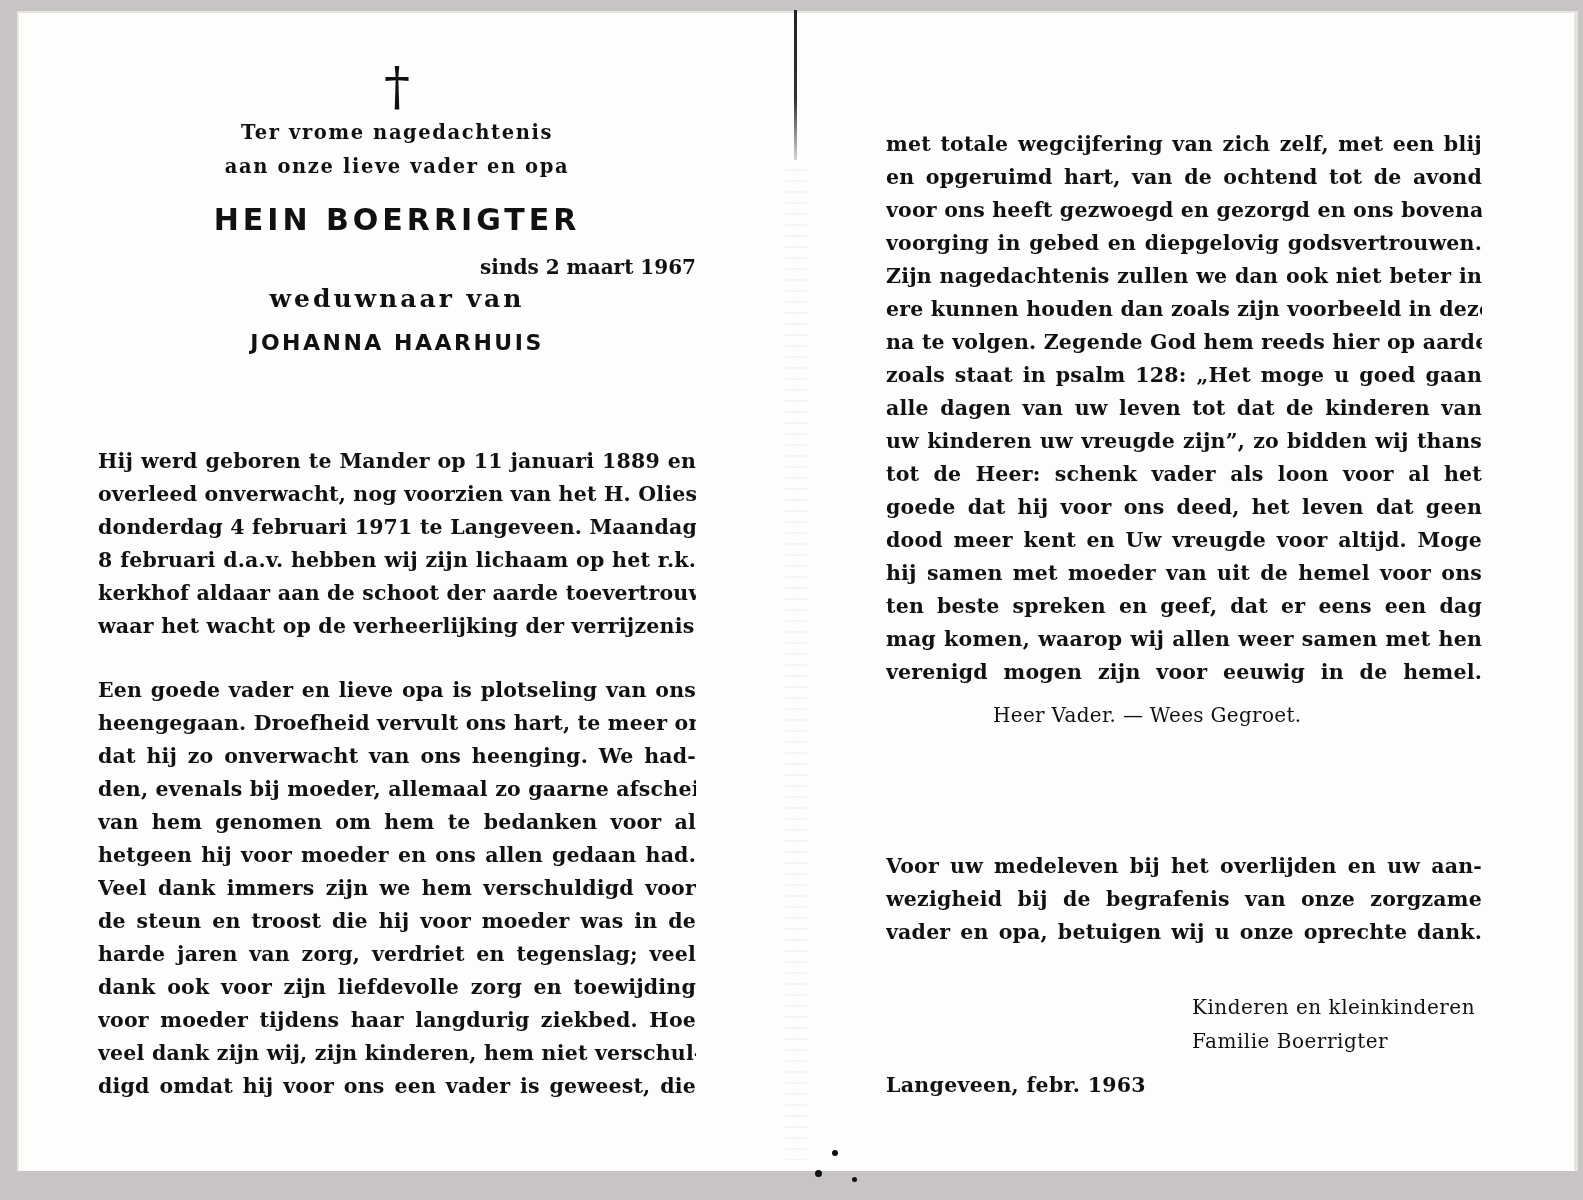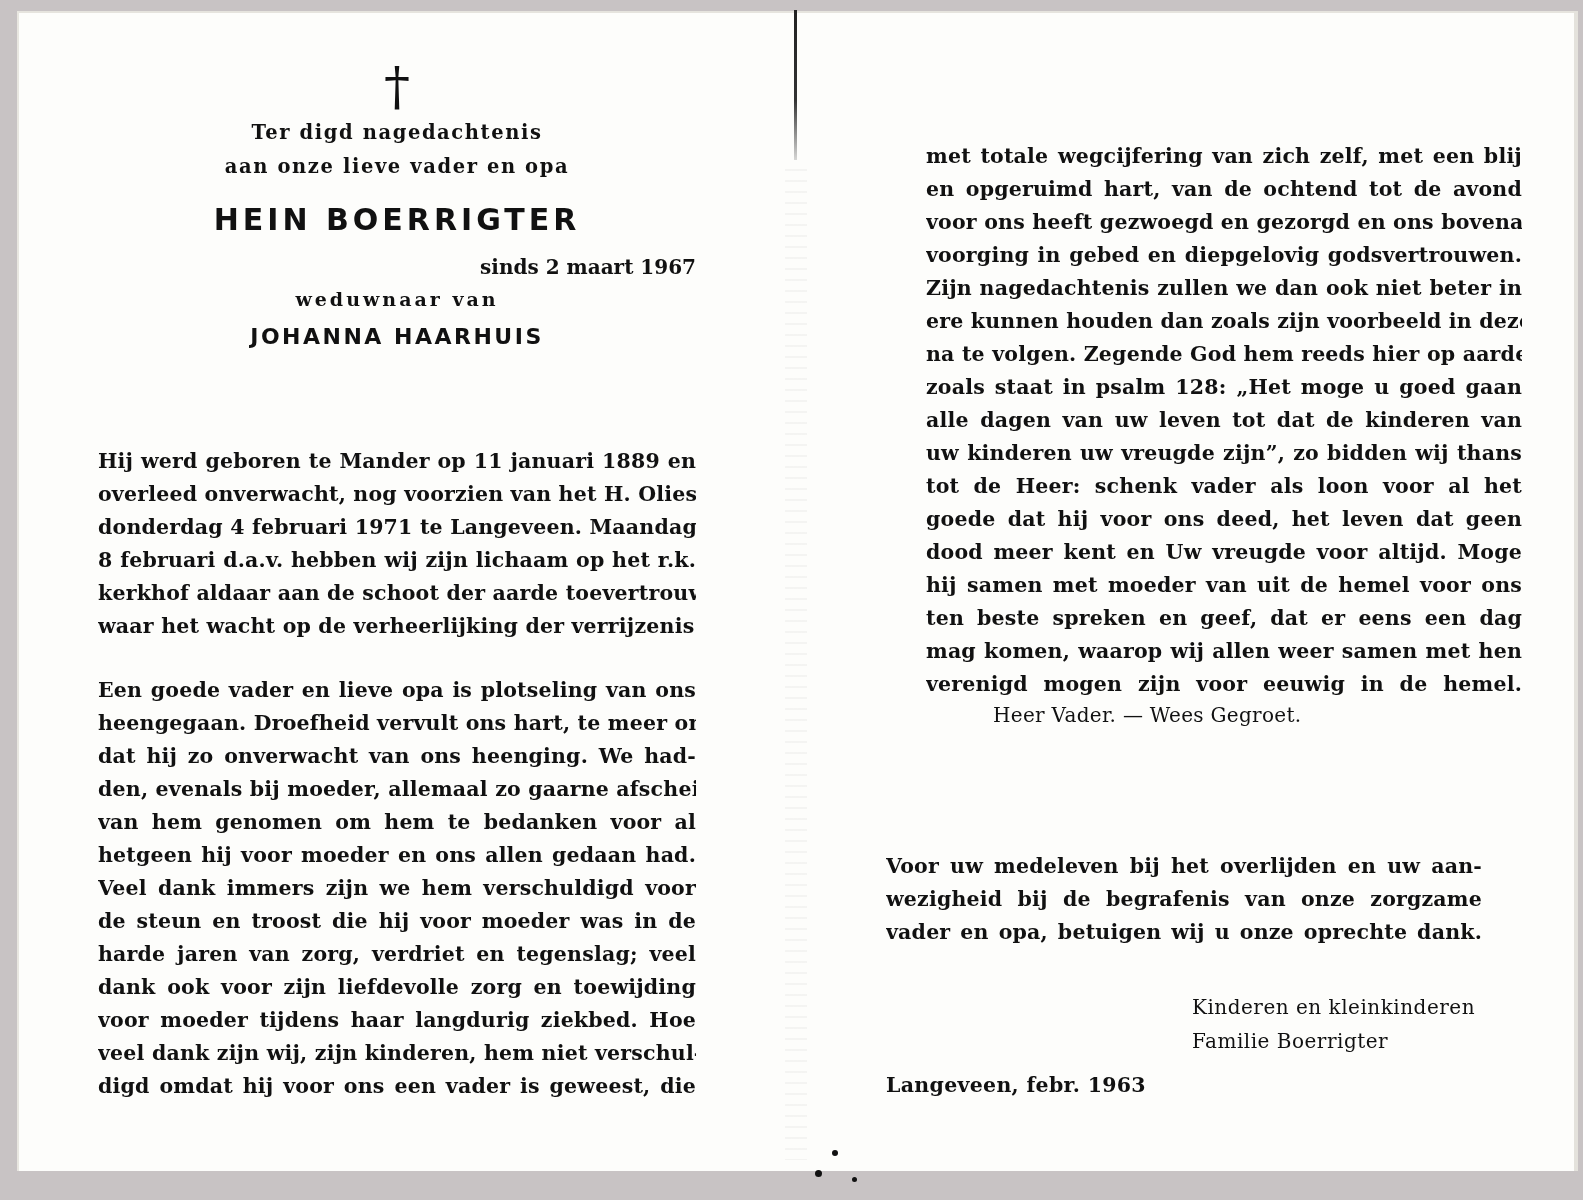--- a/index.html
+++ b/index.html
@@ -47,45 +47,45 @@
     }
     .name-big {
       font-family: "DejaVu Sans", "Liberation Sans", sans-serif;
       font-weight: bold; font-size: 30px; letter-spacing: 4px;
       text-align: center; margin-top: 12px; line-height: 48px;
     }
     .since {
       font-size: 20px; line-height: 34px; font-weight: bold; text-align: right; margin-top: 6px;
     }
     .widower {
-      font-size: 19px; letter-spacing: 3px; line-height: 30px; font-weight: bold; text-align: center;
+      font-size: 25px; letter-spacing: 3px; line-height: 30px; font-weight: bold; text-align: center;
     }
     .name-small {
       font-family: "DejaVu Sans", "Liberation Sans", sans-serif;
       font-weight: bold; font-size: 22px; letter-spacing: 2.5px;
-      text-align: center; line-height: 42px; margin-top: 2px;
+      text-align: center; line-height: 42px; margin-top: 8px;
     }
 
     .para {
       font-size: 20.5px; line-height: 33px; font-weight: bold;
       letter-spacing: 0.2px;
     }
     .line {
       display: block;
       text-align: justify;
       text-align-last: justify;
       white-space: nowrap;
       overflow: hidden;
       height: 33px;
     }
 
     .p1 { position: absolute; left: 0; top: 350px; width: 598px; margin-top: 37px; }
     .p2 { position: absolute; left: 0; top: 616px; width: 598px; }
 
-    .r1 { position: absolute; left: 0; top: 12px; width: 596px; margin-left: 40px; }
+    .r1 { position: absolute; left: 0; top: 0; width: 596px; }
     .prayers {
       position: absolute; left: 107px; top: 575px; width: 400px;
       font-family: "DejaVu Serif", "Liberation Serif", serif;
     }
     .prayer-line { font-size: 20px; line-height: 24px; font-weight: normal; letter-spacing: 0.3px; }
     .rip-line { font-size: 22px; line-height: 26px; font-weight: normal; letter-spacing: 0.5px; }
     .r2 { position: absolute; left: 0; top: 722px; width: 596px; }
     .sign {
       position: absolute; left: 306px; top: 862px; width: 320px;
       font-size: 20px; line-height: 34px; font-weight: normal; letter-spacing: 0.5px;
@@ -100,21 +100,21 @@
 
 <div class="card"></div>
 <div class="fold"></div>
 <div class="fold-speckle"></div>
 <div class="dot" style="left:832px;top:1150px;width:6px;height:6px;"></div>
 <div class="dot" style="left:815px;top:1170px;width:7px;height:7px;"></div>
 <div class="dot" style="left:852px;top:1177px;width:5px;height:5px;"></div>
 
 <div class="page left-page">
   <span class="cross">†</span>
-  <div class="intro" style="margin-top:2px;">Ter digd nagedachtenis</div>
+  <div class="intro" style="margin-top:2px;">Ter vrome nagedachtenis</div>
   <div class="intro">aan onze lieve vader en opa</div>
   <div class="name-big">HEIN BOERRIGTER</div>
   <div class="since">sinds 2 maart 1967</div>
   <div class="widower">weduwnaar van</div>
   <div class="name-small">JOHANNA HAARHUIS</div>
 
   <div class="para p1">
     <span class="line">Hij werd geboren te Mander op 11 januari 1889 en</span>
     <span class="line">overleed onverwacht, nog voorzien van het H. Oliesel,</span>
     <span class="line">donderdag 4 februari 1971 te Langeveen. Maandag</span>

